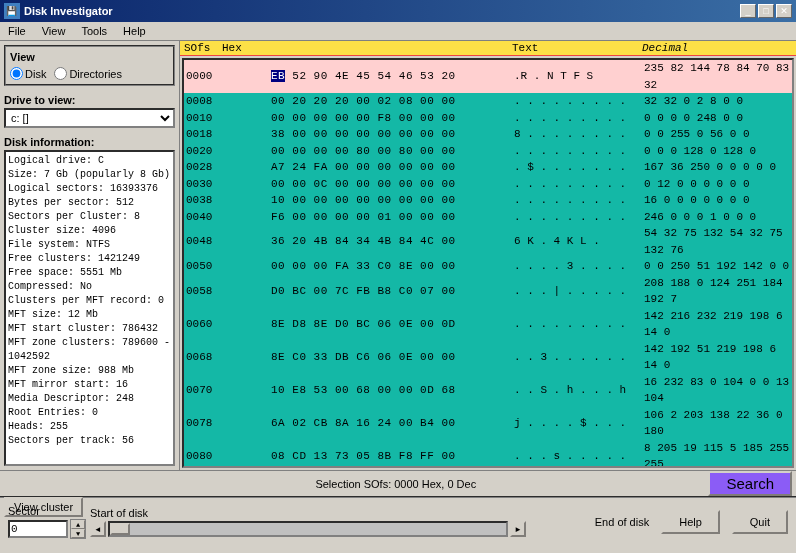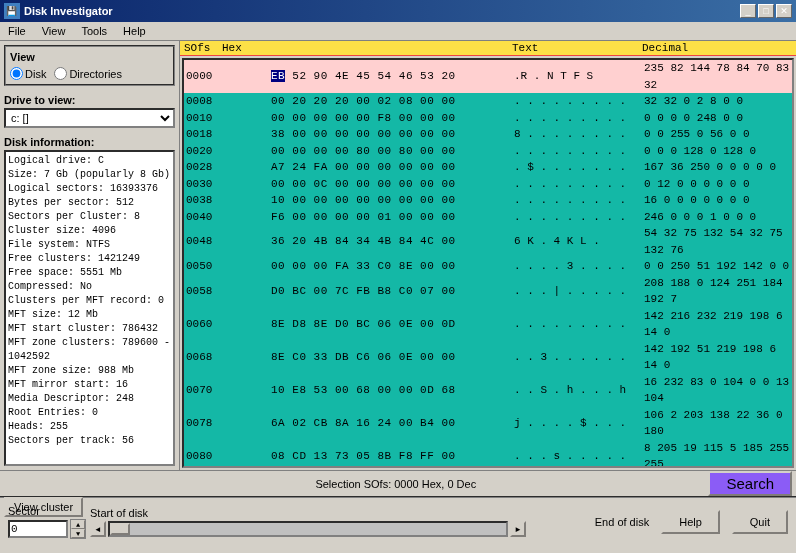--- a/index.html
+++ b/index.html
@@ -210,21 +210,21 @@
       display: flex;
       font-family: 'Courier New', monospace;
       font-size: 11px;
       background: #fde047;
       padding: 1px 4px;
       border-bottom: 1px solid #ef4444;
     }
     .col-sofs { width: 38px; flex-shrink: 0; }
     .col-hex { width: 290px; flex-shrink: 0; }
     .col-text { width: 130px; flex-shrink: 0; }
-    .col-decimal { flex: 1; }
+    .col-decimal { flex: 1; font-style: italic; }
 
     
     .bottom-bar {
       background: #d4d0c8;
       display: flex;
       align-items: center;
       padding: 2px 4px;
       border-top: 1px solid #808080;
       height: 26px;
       gap: 4px;

